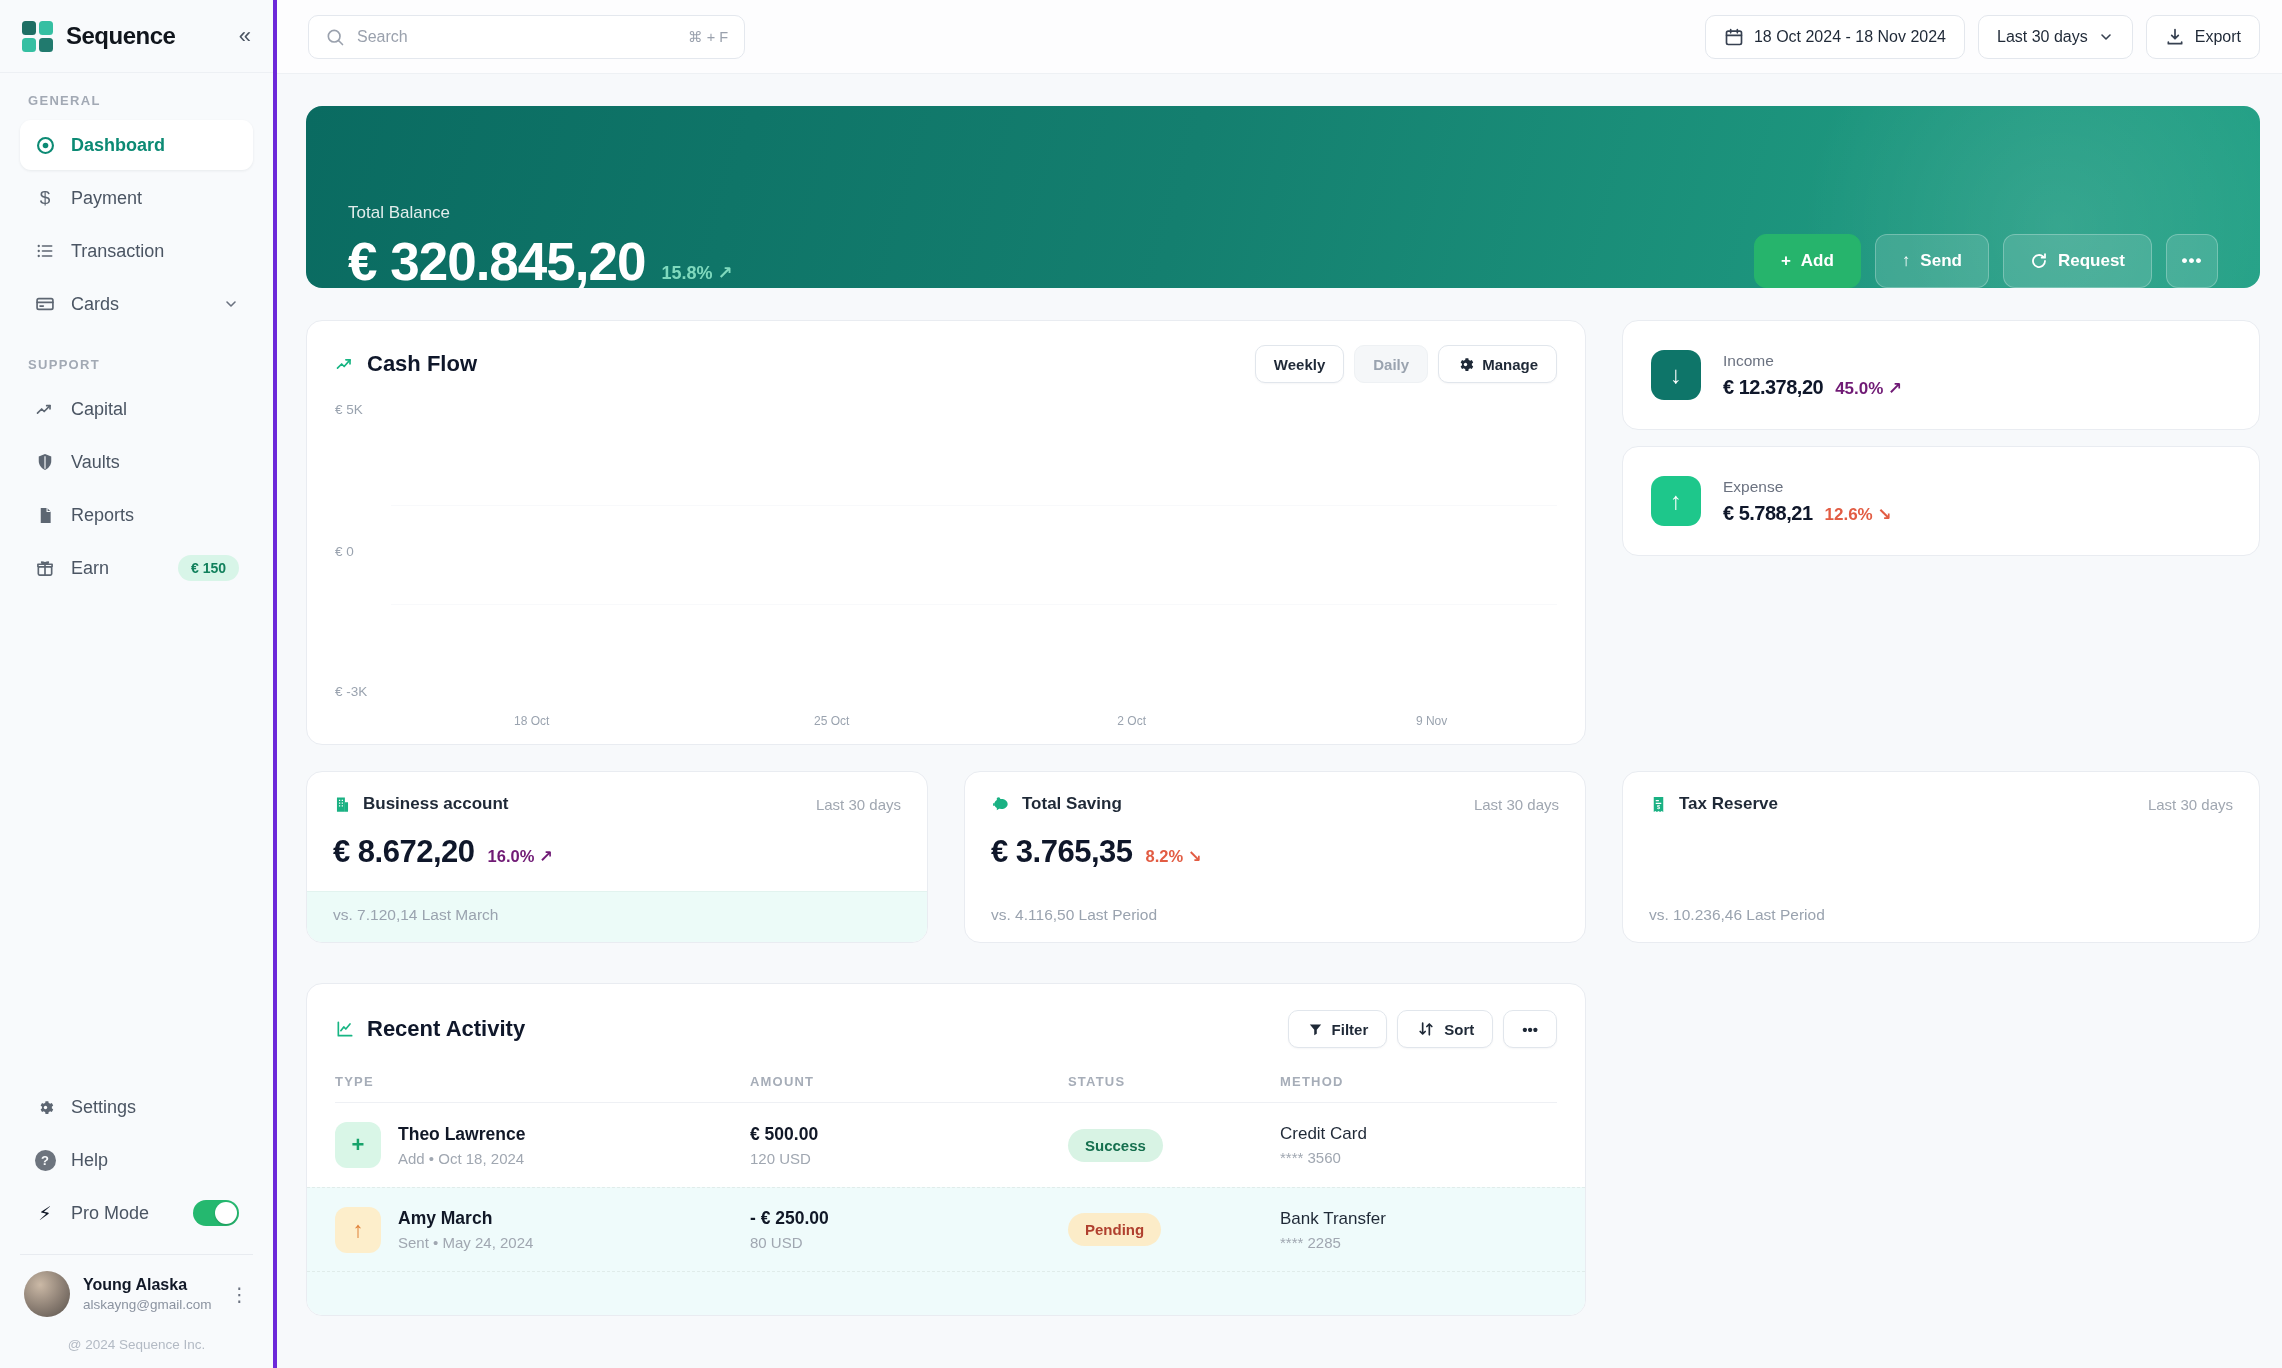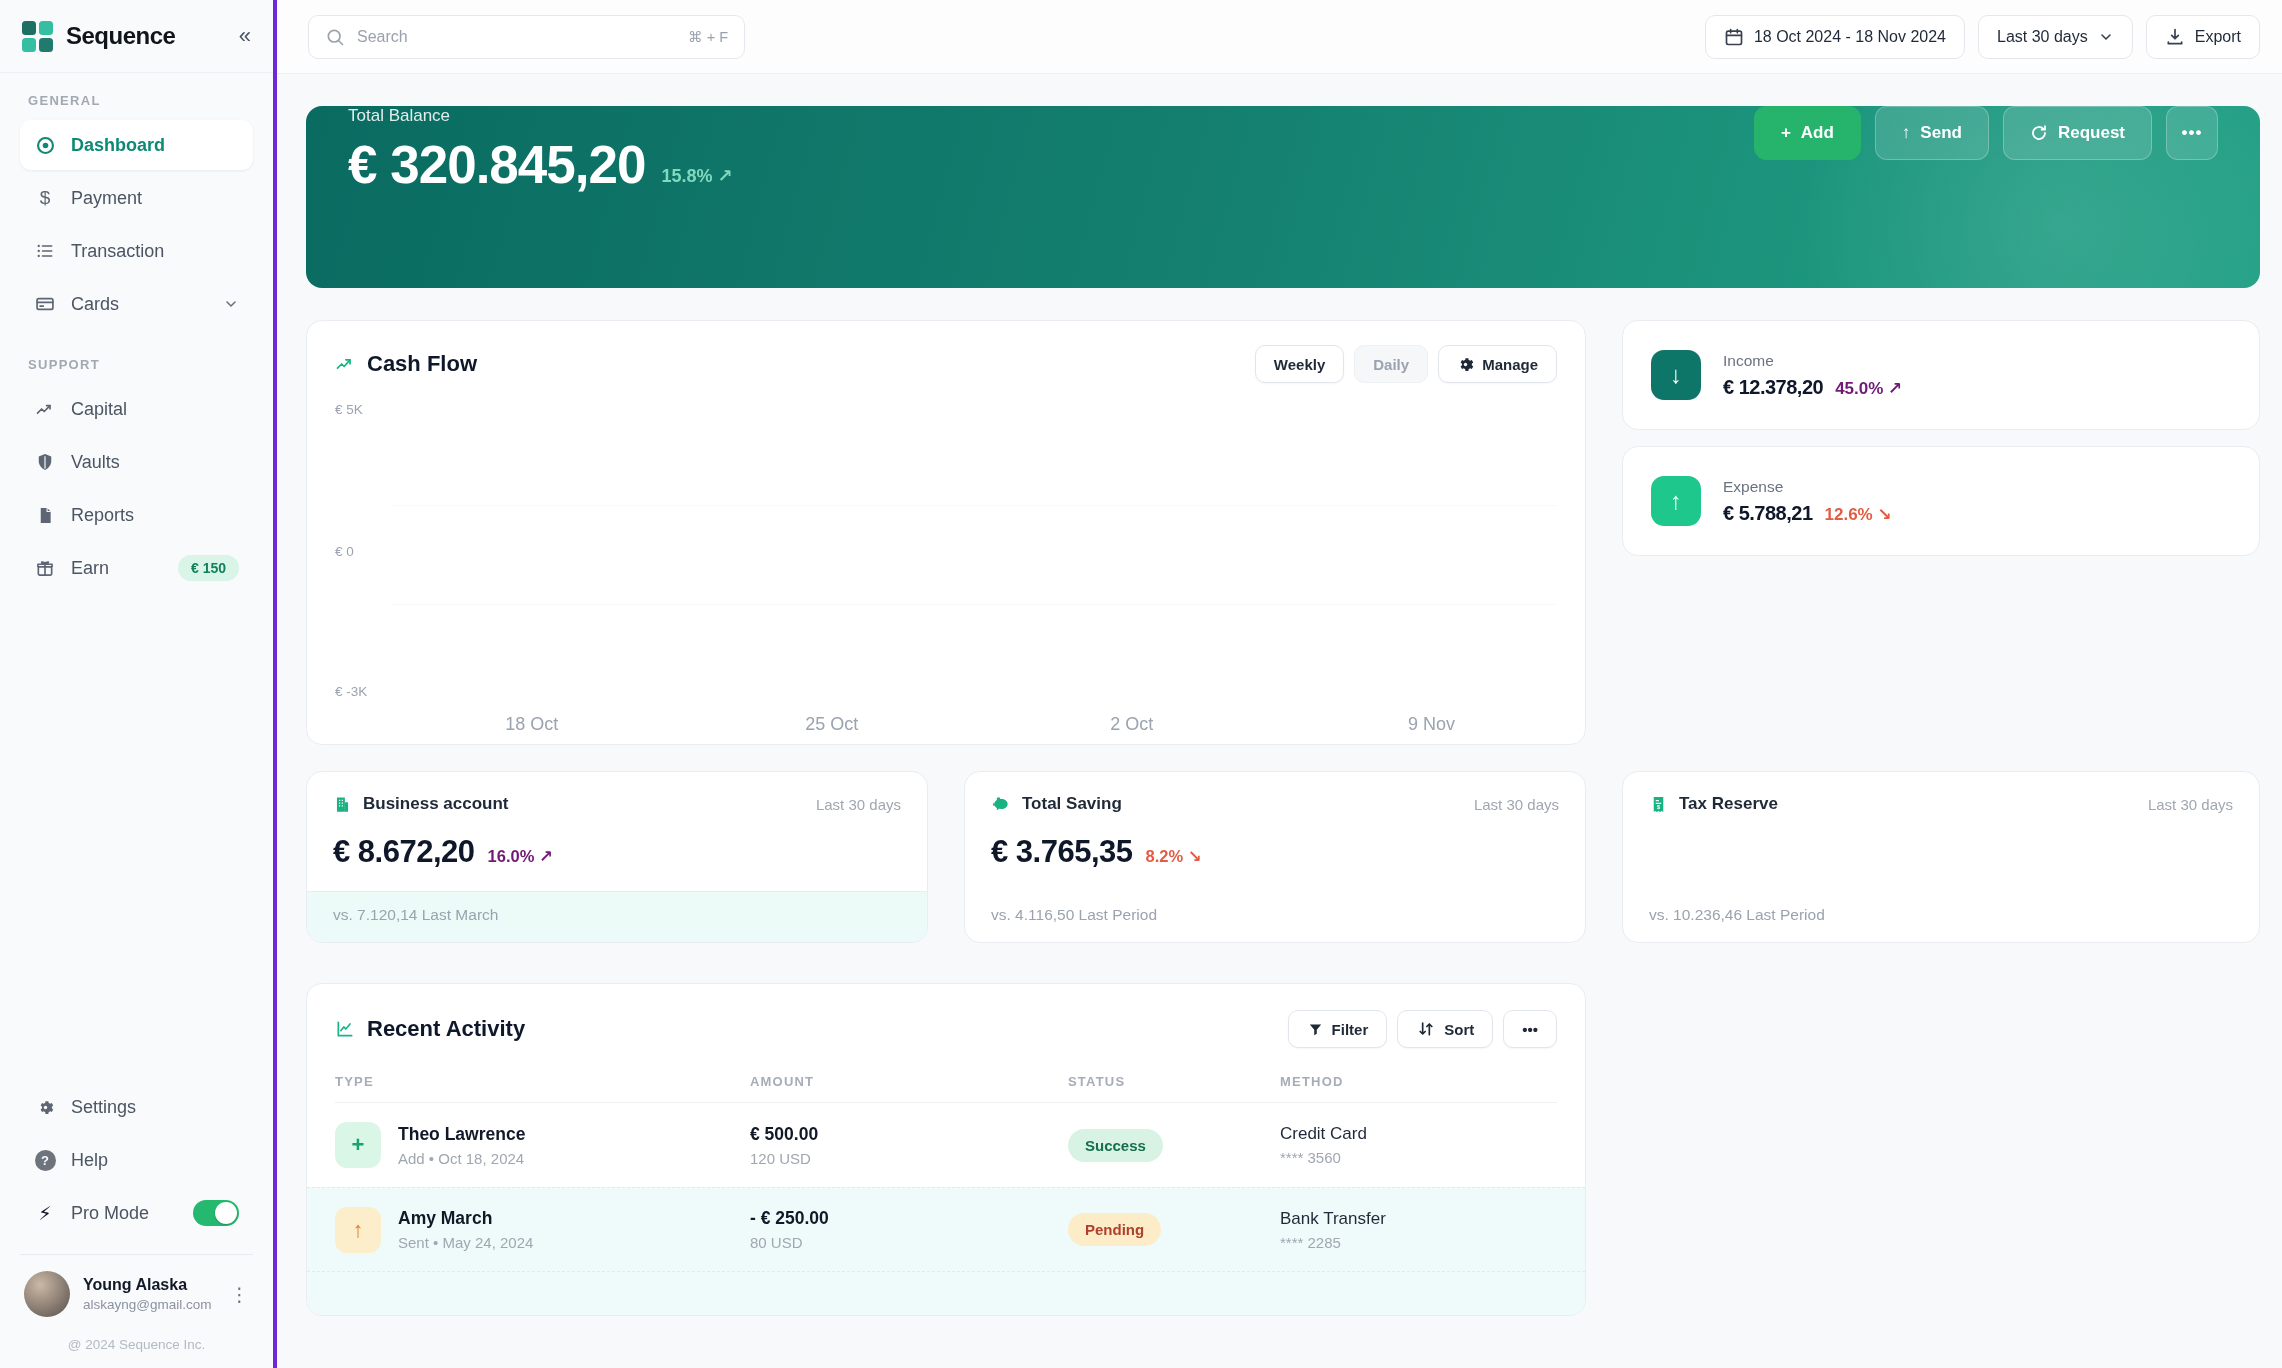--- a/index.html
+++ b/index.html
@@ -42,21 +42,21 @@
   .searchbox input { border:none; outline:none; flex:1; font-size:16px; font-family:inherit; color:#374151; background:transparent; }
   .searchbox input::placeholder { color:#9aa1ad; }
   .kbd-hint { font-size:14.5px; color:#9aa1ad; }
   .topbar-right { margin-left:auto; display:flex; gap:13px; }
   .tb-btn { height:44px; background:#fff; border:1px solid #e3e7ed; border-radius:10px; display:flex; align-items:center; gap:10px; padding:0 18px; font-size:16px; color:#1f2937; font-weight:500; cursor:pointer; }
   .tb-btn .ico { color:#374151; display:flex; }
 
   .content { flex:1; padding:32px 22px 0 29px; overflow:hidden; }
 
   
-  .hero { width:1954px; height:182px; border-radius:16px; padding:0 42px; display:flex; align-items:flex-start;
+  .hero { width:1954px; height:182px; border-radius:16px; padding:0 42px; display:flex; align-items:flex-end;
           background:linear-gradient(105deg,#0a6b61 0%, #147f6f 45%, #1d967e 78%, #23a186 100%); position:relative; overflow:hidden; }
   .hero::before { content:""; position:absolute; right:-80px; top:-160px; width:560px; height:560px; border-radius:50%;
           background:radial-gradient(circle, rgba(255,255,255,.10), rgba(255,255,255,0) 65%); }
   .hero-label { font-size:17px; color:rgba(255,255,255,.88); font-weight:500; }
   .hero-amount-row { display:flex; align-items:flex-end; gap:16px; margin-top:12px; }
   .hero-amount { font-size:53px; font-weight:800; color:#fff; letter-spacing:-1px; line-height:1; }
   .hero-pct { font-size:18px; font-weight:700; color:#7fd9bd; padding-bottom:4px; }
   .hero-actions { margin-left:auto; display:flex; gap:14px; position:relative; }
   .hero-btn { height:54px; padding:0 26px; border-radius:12px; font-size:17px; font-weight:600; color:#fff;
               display:flex; align-items:center; gap:10px; cursor:pointer;
@@ -81,21 +81,21 @@
   .chip-btn.muted { background:#f5f7f9; border-color:#eef1f4; color:#9aa3af; box-shadow:none; }
   .chart-wrap { position:relative; margin-top:26px; height:330px; padding-left:56px; }
   .plot { position:relative; height:295px; }
   .gridline { position:absolute; left:0; right:0; height:1px; background:#f0f2f6; }
   .gridline-over { position:absolute; left:0; right:0; height:2px; background:rgba(255,255,255,.55); z-index:3; }
   .ylab { position:absolute; left:-56px; width:46px; text-align:left; font-size:13.5px; color:#9aa3af; transform:translateY(-50%); }
   .bars { position:absolute; inset:0; display:flex; justify-content:space-between; align-items:flex-end; z-index:2; }
   .bar { width:42px; display:flex; flex-direction:column; justify-content:flex-end; }
   .seg { border-radius:6px; }
   .seg.dark { margin-bottom:3px; }
-  .xlab { position:absolute; top:305px; transform:translateX(-50%); font-size:18px; color:#9aa3af; }
+  .xlab { position:absolute; top:305px; transform:translateX(-50%); font-size:12px; color:#9aa3af; }
 
   
   .side-stack { display:flex; flex-direction:column; gap:16px; }
   .kpi { width:638px; height:110px; padding:0 28px; display:flex; align-items:center; gap:22px; }
   .kpi-ico { width:50px; height:50px; border-radius:13px; color:#fff; font-size:24px; font-weight:700; display:flex; align-items:center; justify-content:center; }
   .kpi-ico.teal { background:#0e7569; }
   .kpi-ico.green { background:#1ec78b; }
   .kpi-label { font-size:15.5px; color:#6b7280; }
   .kpi-amount-row { display:flex; align-items:baseline; gap:12px; margin-top:6px; }
   .kpi-amount { font-size:20px; font-weight:800; color:#0f172a; letter-spacing:-0.5px; }

